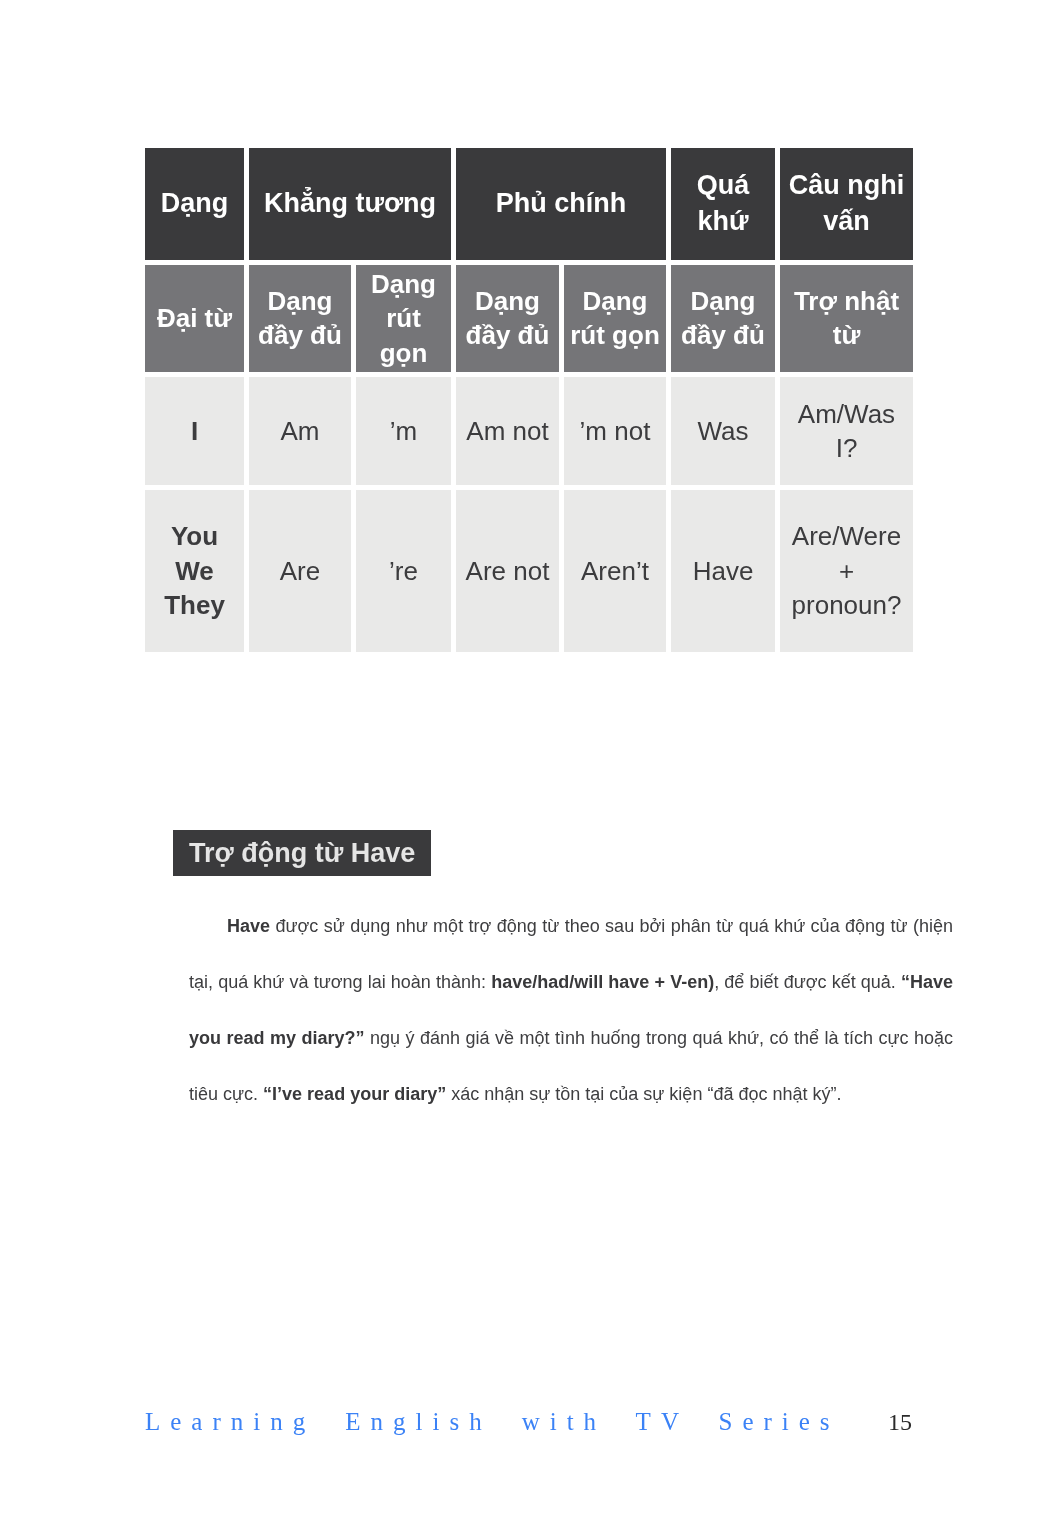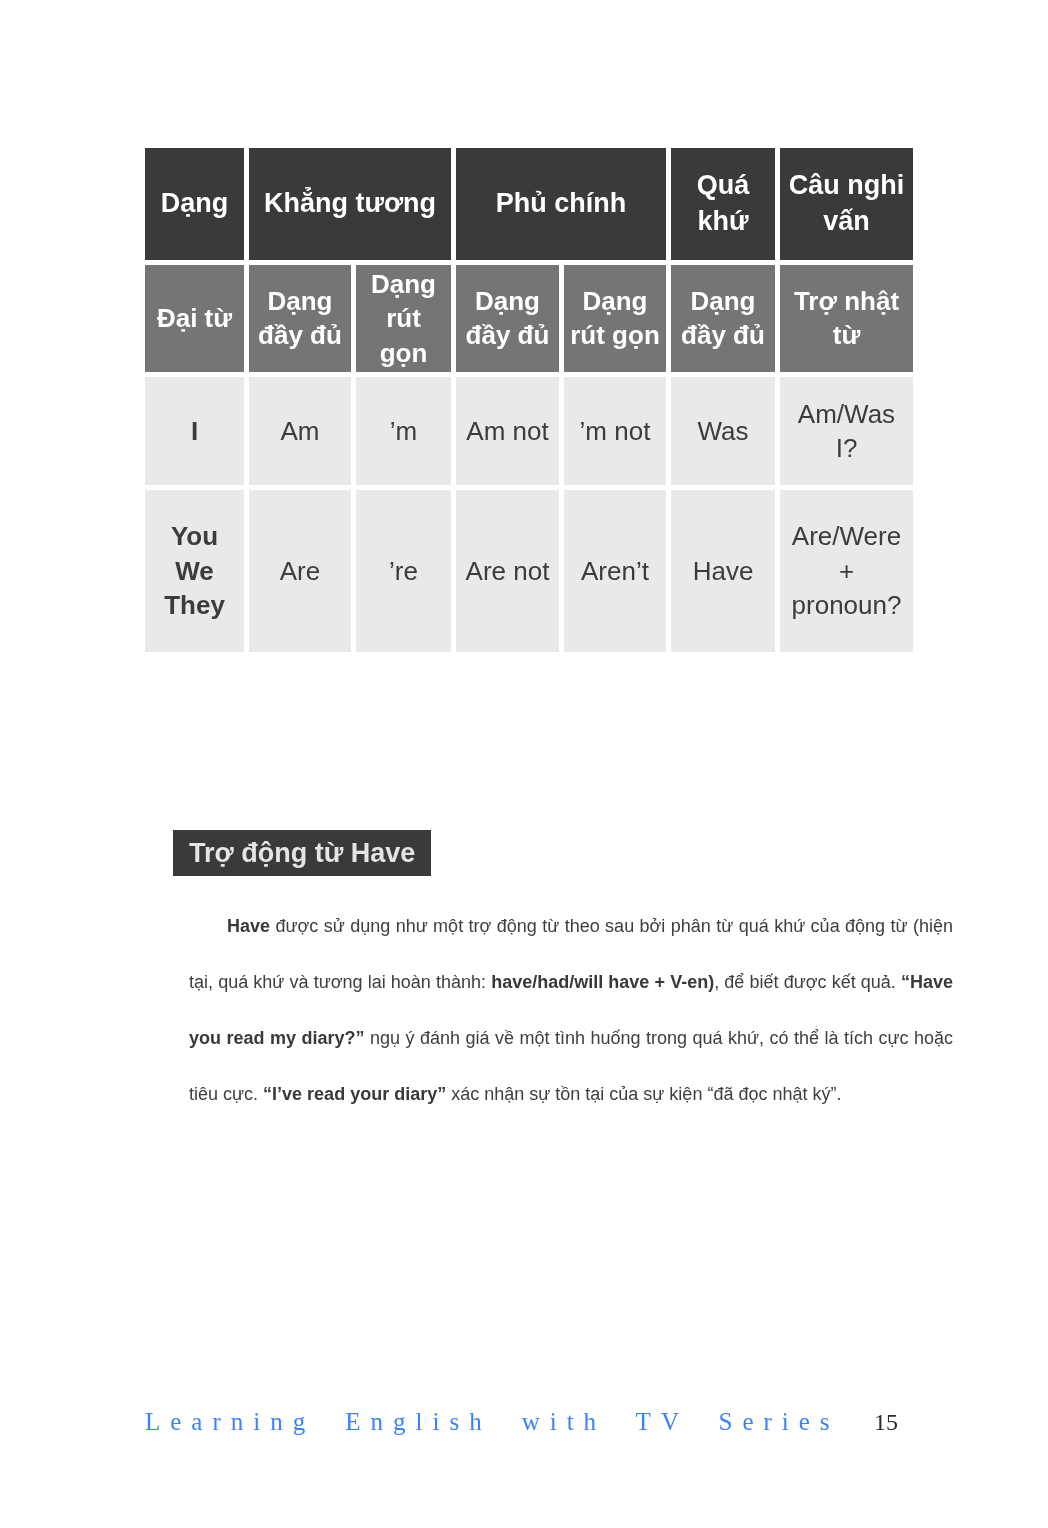--- a/index.html
+++ b/index.html
@@ -68,21 +68,21 @@
 
   
   .footer-title {
     position:absolute; left:145px; top:1408px;
     font-family:"Liberation Serif", serif;
     font-size:25px; color:#3b82f6;
     letter-spacing:0.40em; word-spacing:0.55em;
     white-space:nowrap;
   }
   .footer-page {
-    position:absolute; right:150px; top:1409px;
+    position:absolute; right:136px; top:1409px;
     font-family:"Liberation Serif", serif;
     font-size:24px; color:#2b2b2b;
   }
 </style>
 </head>
 <body>
 
 <div class="page">
 
   <table class="be-table">

